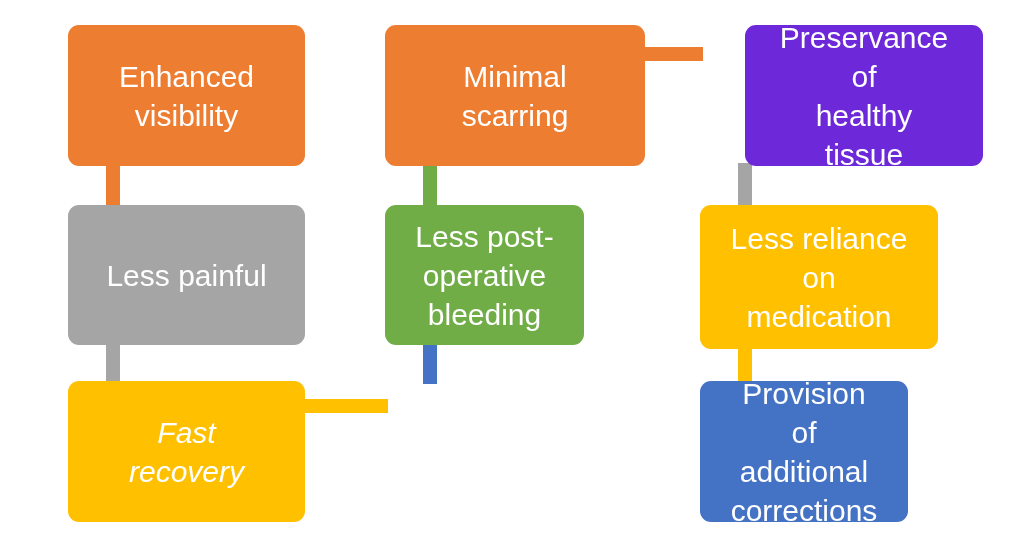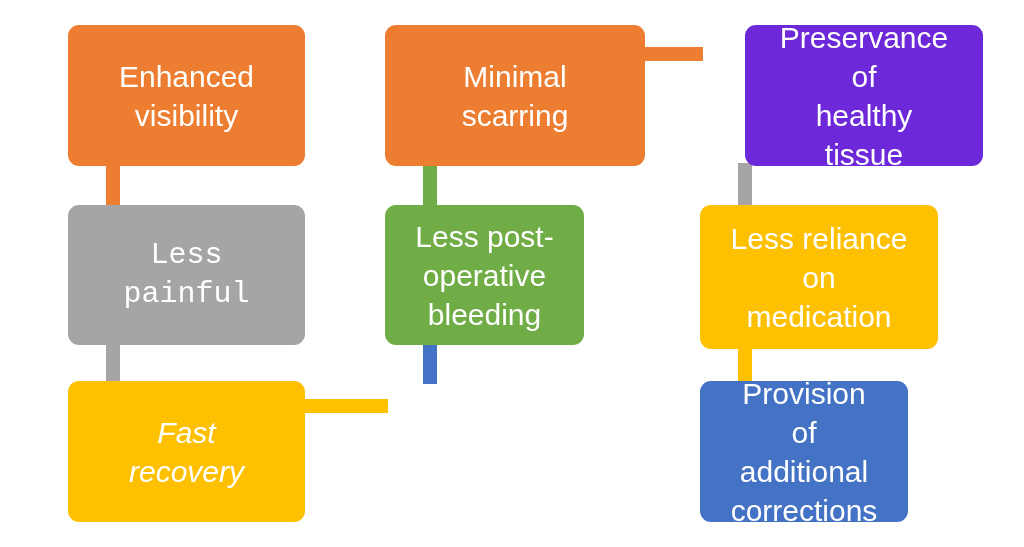--- a/index.html
+++ b/index.html
@@ -47,21 +47,21 @@
   <div class="box" style="left: 385px; top: 25px; width: 260px; height: 141px; background: rgb(237, 125, 49);">
     <span>Minimal
 scarring</span>
   </div>
 
   <div class="box" style="left: 700px; top: 25px; width: 238px; height: 141px; background: #6d28d9; margin-left: 45px;">
     <span>Preservance of
 healthy tissue</span>
   </div>
 
-  <div class="box" style="left: 68px; top: 205px; width: 237px; height: 140px; background: rgb(165, 165, 165); font-family: Liberation Mono, monospace;">
+  <div class="box" style="left: 68px; top: 205px; width: 237px; height: 140px; background: rgb(165, 165, 165);">
     <span>Less painful</span>
   </div>
 
   <div class="box" style="left: 385px; top: 205px; width: 199px; height: 140px; background: rgb(112, 173, 71);">
     <span>Less post-
 operative
 bleeding</span>
   </div>
 
   <div class="box" style="left: 700px; top: 205px; width: 238px; height: 144px; background: rgb(255, 192, 0);">

